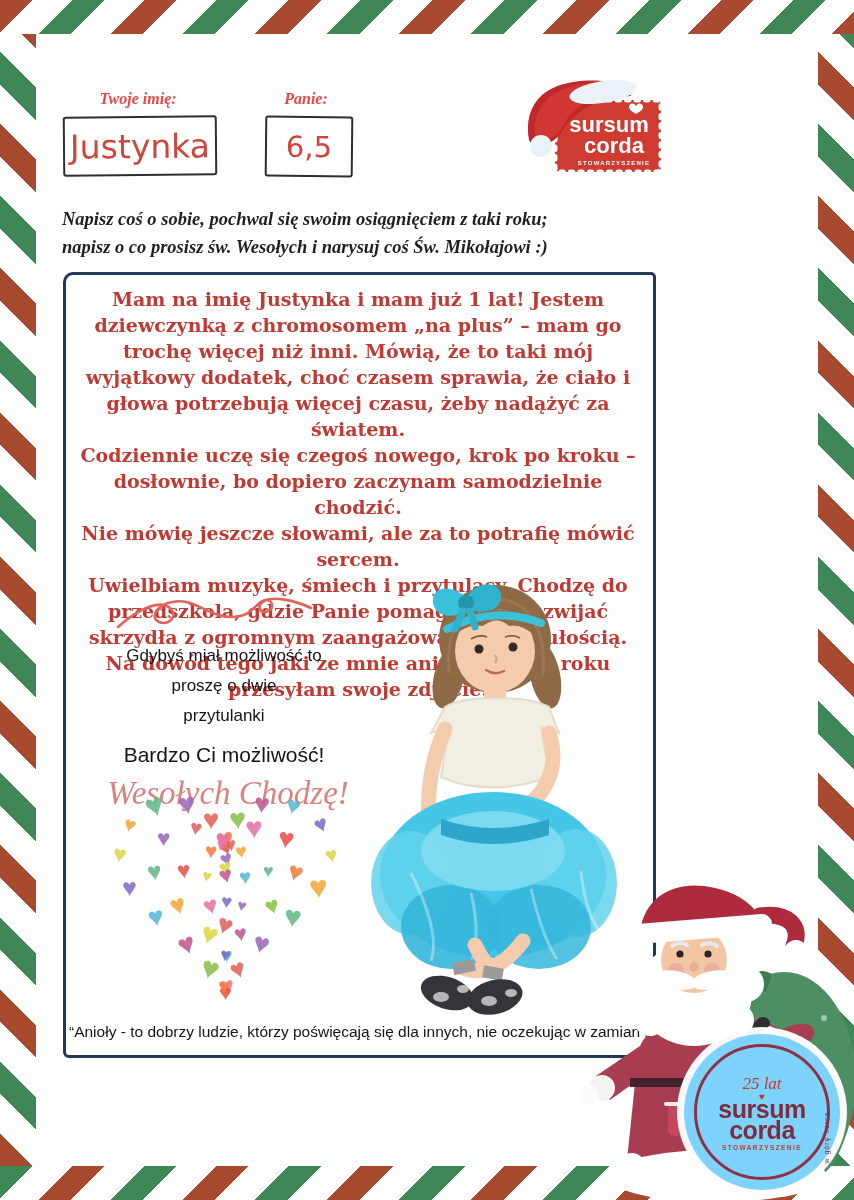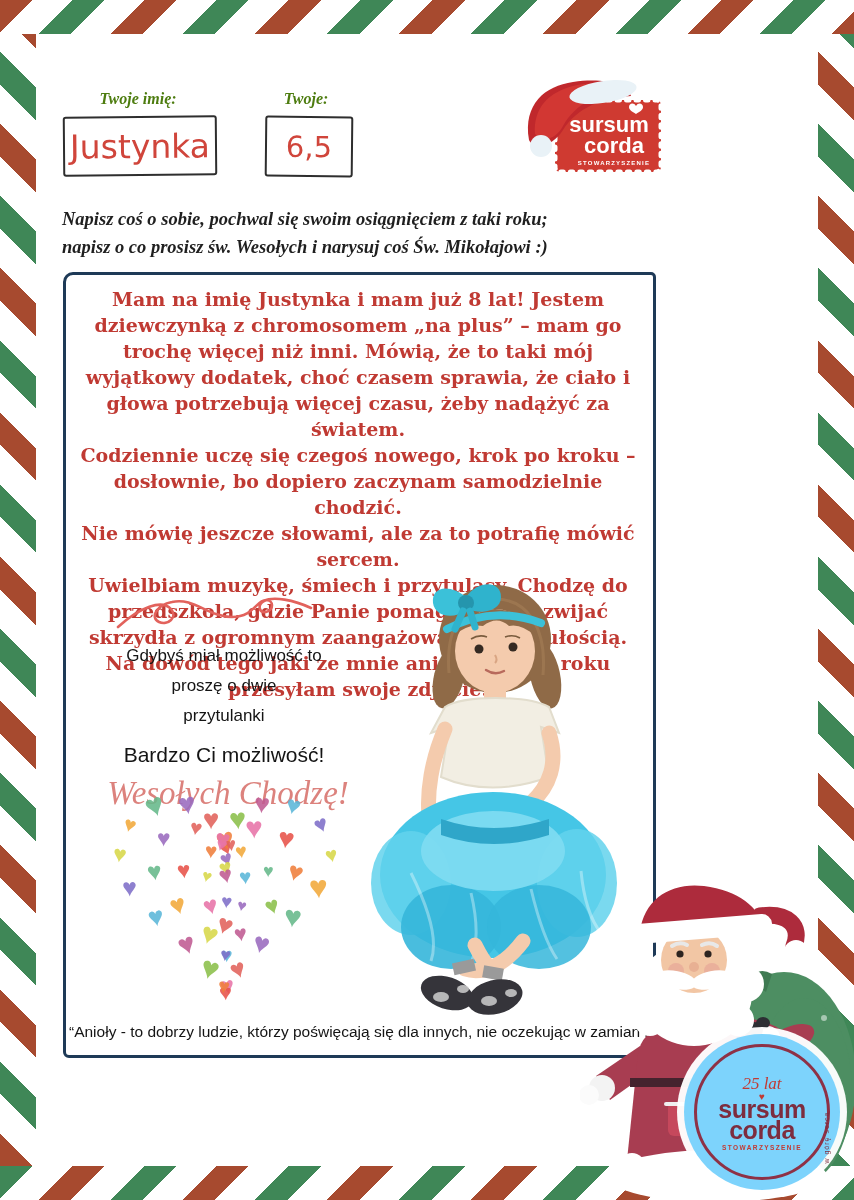--- a/index.html
+++ b/index.html
@@ -10,21 +10,21 @@
   .stripe-top{left:0;top:0;width:854px;height:34px;
     background:repeating-linear-gradient(135deg,#a74a2f 0 23px,#ffffff 23px 51px,#3f8757 51px 74px,#ffffff 74px 102px);}
   .stripe-bottom{left:0;bottom:0;width:854px;height:34px;
     background:repeating-linear-gradient(135deg,#3f8757 0 23px,#ffffff 23px 51px,#a74a2f 51px 74px,#ffffff 74px 102px);}
   .stripe-left{left:0;top:34px;width:36px;height:1132px;
     background:repeating-linear-gradient(45deg,#a74a2f 0 23px,#ffffff 23px 51px,#3f8757 51px 74px,#ffffff 74px 102px);}
   .stripe-right{right:0;top:34px;width:36px;height:1132px;
     background:repeating-linear-gradient(45deg,#3f8757 0 23px,#ffffff 23px 51px,#a74a2f 51px 74px,#ffffff 74px 102px);}
   
   .hand{font-family:cursive;font-style:italic;}
-  .field-label{position:absolute;text-align:center;font-size:16px;color:#4d7c0f;font-weight:bold;}
+  .field-label{position:absolute;text-align:center;font-size:16px;color:#ef4444;font-weight:bold;}
   .label-name{left:63px;top:90px;width:150px;}
   .label-age{left:263px;top:90px;width:86px;}
   .field-box{position:absolute;border:2.5px solid #2e2e2e;border-radius:3px;background:#fff;
              display:flex;align-items:center;justify-content:center;}
   .name-box{left:63px;top:116px;width:150px;height:56px;transform:rotate(-0.5deg);}
   .age-box{left:265px;top:116px;width:84px;height:57px;transform:rotate(0.6deg);text-align:right;}
   .field-value{color:#d0453b;font-size:33px;font-family:"DejaVu Sans",sans-serif;}
   .age-box .field-value{font-size:29px;}
   .prompt{position:absolute;left:62px;top:206px;width:610px;font-size:18.5px;line-height:1.5;
           color:#1f1f1f;font-weight:bold;}
@@ -65,21 +65,21 @@
 
   <div class="stripe stripe-top"></div>
   <div class="stripe stripe-bottom"></div>
   <div class="stripe stripe-left"></div>
   <div class="stripe stripe-right"></div>
 
   <div class="field-label label-name hand">Twoje imię:</div>
   <div class="field-box name-box">
     <span class="field-value">Justynka</span>
   </div>
-  <div class="field-label label-age hand">Twoje:</div>
+  <div class="field-label label-age hand">Panie:</div>
   <div class="field-box age-box">
     <span class="field-value">6,5</span>
   </div>
 
   <svg class="logo-svg" viewBox="0 0 150 115">
     <rect x="40" y="36" width="106" height="72" rx="5" fill="#cf3a31"></rect>
     <rect x="40" y="36" width="106" height="72" rx="5" fill="none" stroke="#ffffff" stroke-width="5" stroke-dasharray="2.5 7" stroke-linecap="round"></rect>
     <text x="94" y="68" text-anchor="middle" font-family="Liberation Sans, sans-serif" font-weight="bold" font-size="22" fill="#ffffff">sursum</text>
     <path d="M121,42 c-2,-4 -7,-3 -7,1 c0,3 3,4.5 7,7 c4,-2.5 7,-4 7,-7 c0,-4 -5,-5 -7,-1 Z" fill="#ffffff"></path>
     <text x="99" y="89" text-anchor="middle" font-family="Liberation Sans, sans-serif" font-weight="bold" font-size="22" fill="#ffffff">corda</text>
@@ -90,21 +90,21 @@
     <circle cx="26" cy="82" r="11" fill="#e9f2f7"></circle>
   </svg>
 
   <div class="prompt hand">
       <div class="prompt-line">Napisz coś o sobie, pochwal się swoim osiągnięciem z taki roku;</div>
       <div class="prompt-line">napisz o co prosisz św. Wesołych i narysuj coś Św. Mikołajowi :)</div>
     </div>
 
   <div class="letter-box">
     <div class="letter-text">
-        <div class="letter-par">Mam na imię Justynka i mam już 8 lat! Jestem dziewczynką z chromosomem „na plus” – mam go trochę więcej niż inni. Mówią, że to taki mój wyjątkowy dodatek, choć czasem sprawia, że ciało i głowa potrzebują więcej czasu, żeby nadążyć za światem.</div>
+        <div class="letter-par">Mam na imię Justynka i mam już 1 lat! Jestem dziewczynką z chromosomem „na plus” – mam go trochę więcej niż inni. Mówią, że to taki mój wyjątkowy dodatek, choć czasem sprawia, że ciało i głowa potrzebują więcej czasu, żeby nadążyć za światem.</div>
         <div class="letter-par">Codziennie uczę się czegoś nowego, krok po kroku – dosłownie, bo dopiero zaczynam samodzielnie chodzić.</div>
         <div class="letter-par">Nie mówię jeszcze słowami, ale za to potrafię mówić sercem.</div>
         <div class="letter-par">Uwielbiam muzykę, śmiech i przytulasy. Chodzę do przedszkola, gdzie Panie pomagają mi rozwijać skrzydła z ogromnym zaangażowaniem i czułością.</div>
         <div class="letter-par">Na dowód tego jaki ze mnie aniołek jak co roku przesyłam swoje zdjęcie.</div>
       </div>
 
     <svg class="flourish" viewBox="0 0 205 50">
       <path d="M6,40 C28,20 50,12 59,22 C66,30 56,39 47,35 C38,31 44,18 60,15 C82,10 96,30 120,30 C142,30 144,13 154,13 C162,13 162,23 154,25 C147,26 145,18 152,14 C161,9 182,13 199,21" fill="none" stroke="#e2625c" stroke-width="2.6" stroke-linecap="round"></path>
     </svg>
 

